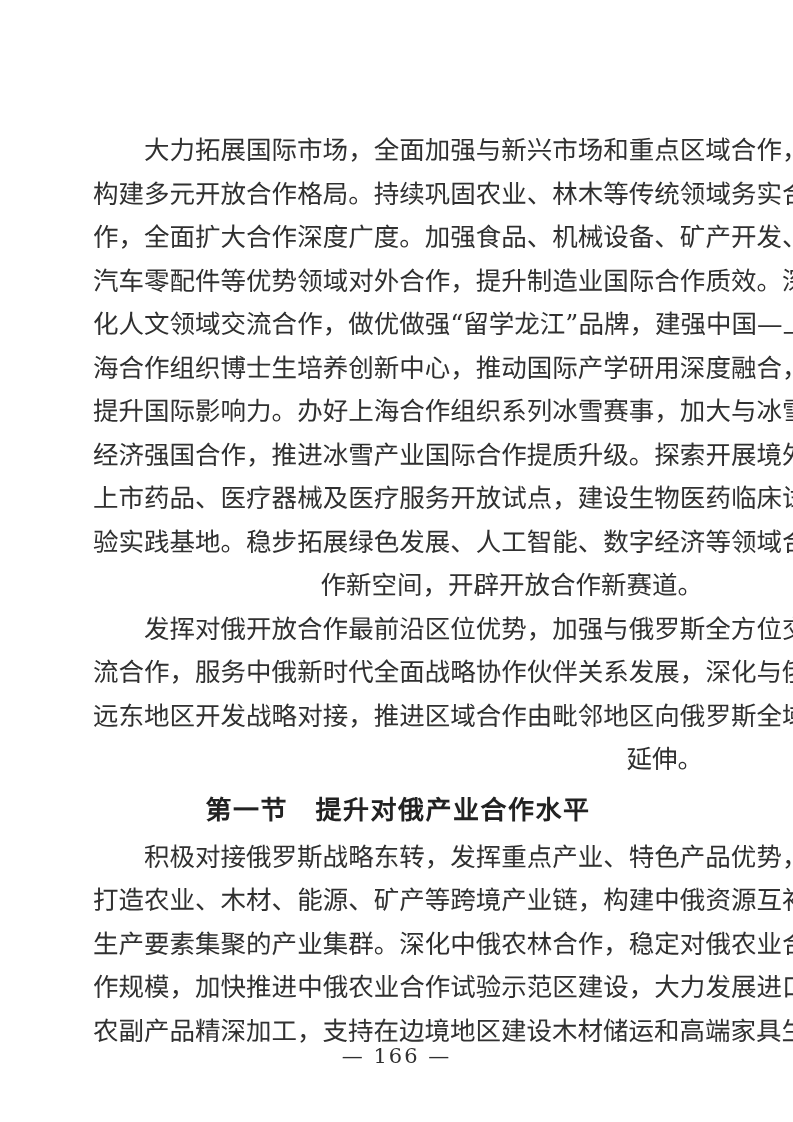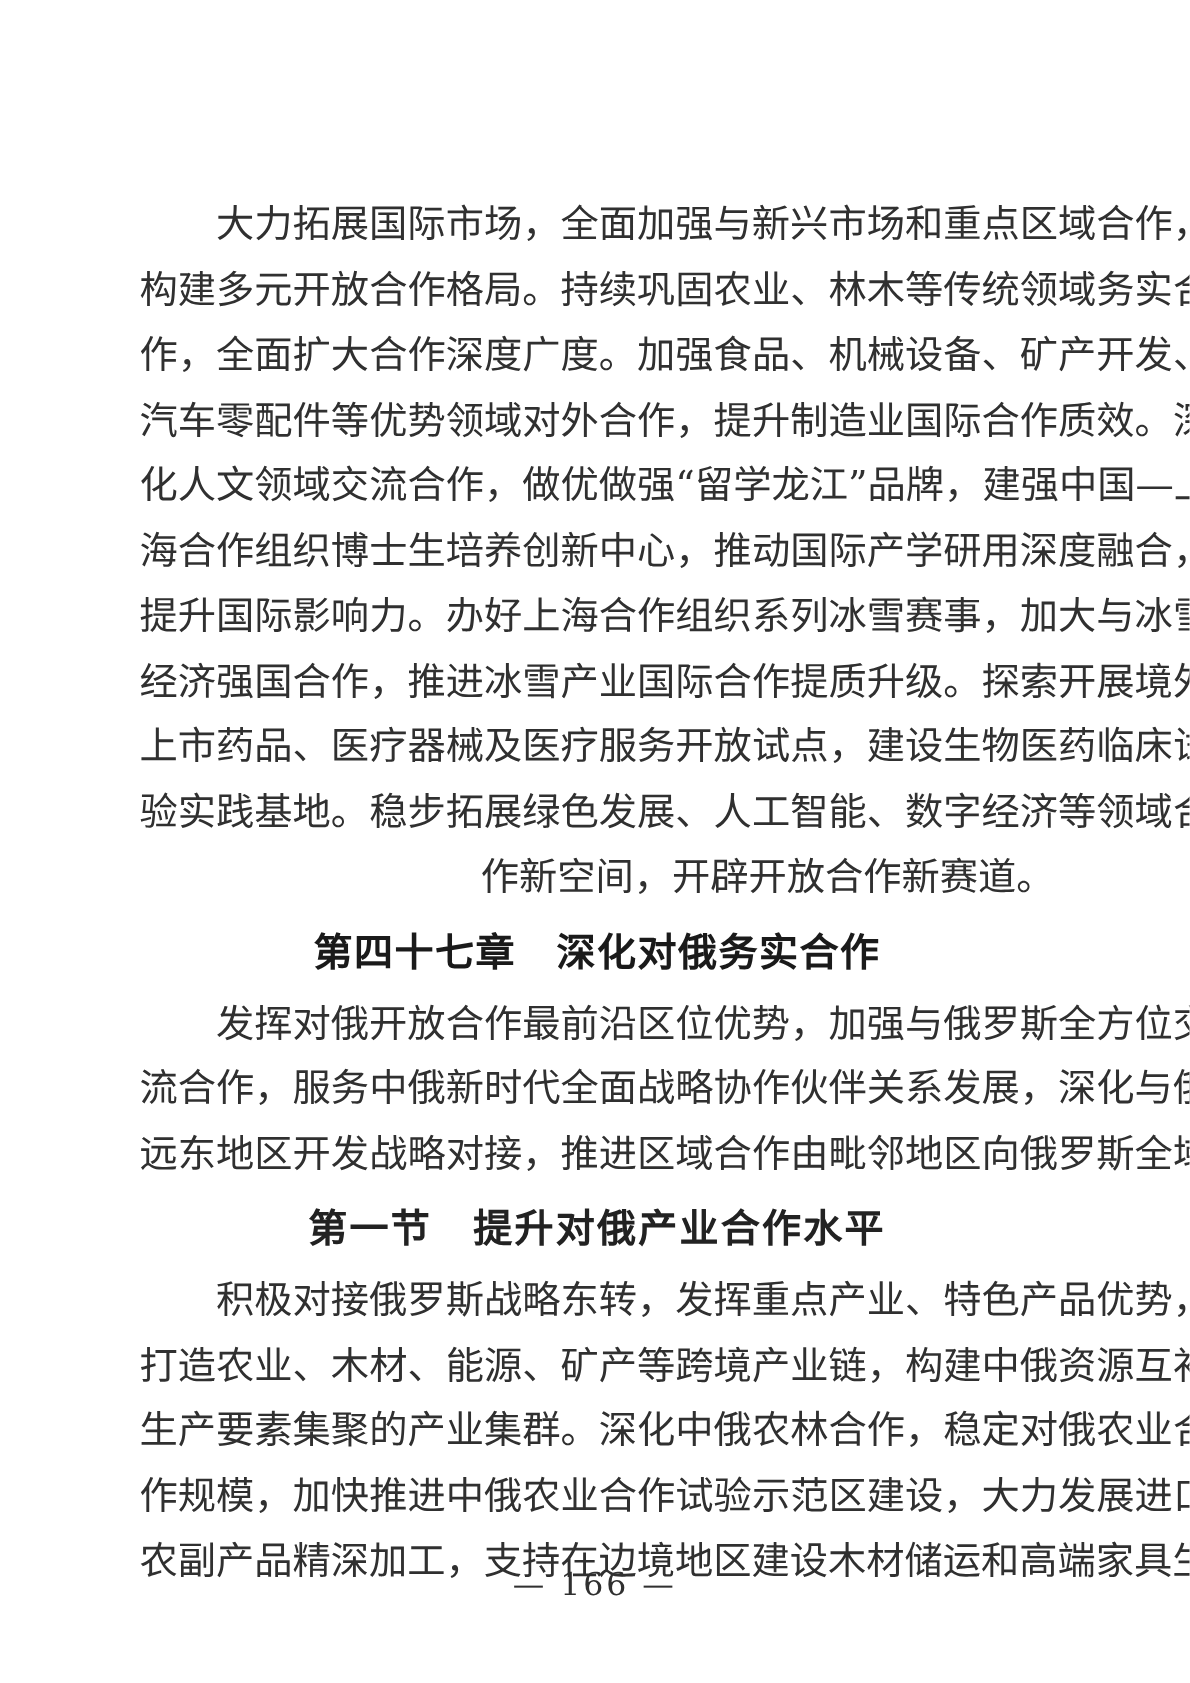--- a/index.html
+++ b/index.html
@@ -401,21 +401,20 @@
           <span>字</span>
           <span>经</span>
           <span>济</span>
           <span>等</span>
           <span>领</span>
           <span>域</span>
           <span>合</span>
         </div>
         <div class="line ragged">作新空间，开辟开放合作新赛道。</div>
       </div>
-      <div class="chapter-heading">第四十七章　深化对俄务实合作</div>
       <div class="para">
         <div class="line indent">
           <span>发</span>
           <span>挥</span>
           <span>对</span>
           <span>俄</span>
           <span>开</span>
           <span>放</span>
           <span>合</span>
           <span>作</span>
@@ -491,20 +490,21 @@
           <span>邻</span>
           <span>地</span>
           <span>区</span>
           <span>向</span>
           <span>俄</span>
           <span>罗</span>
           <span>斯</span>
           <span>全</span>
           <span>域</span>
         </div>
+        <div class="line ragged">延伸。</div>
       </div>
       <div class="section-heading">第一节　提升对俄产业合作水平</div>
       <div class="para">
         <div class="line indent">
           <span>积</span>
           <span>极</span>
           <span>对</span>
           <span>接</span>
           <span>俄</span>
           <span>罗</span>

